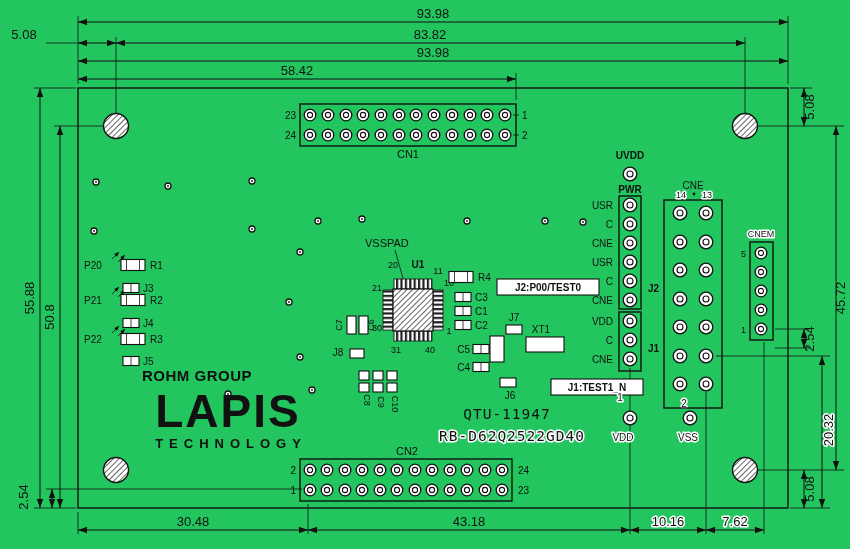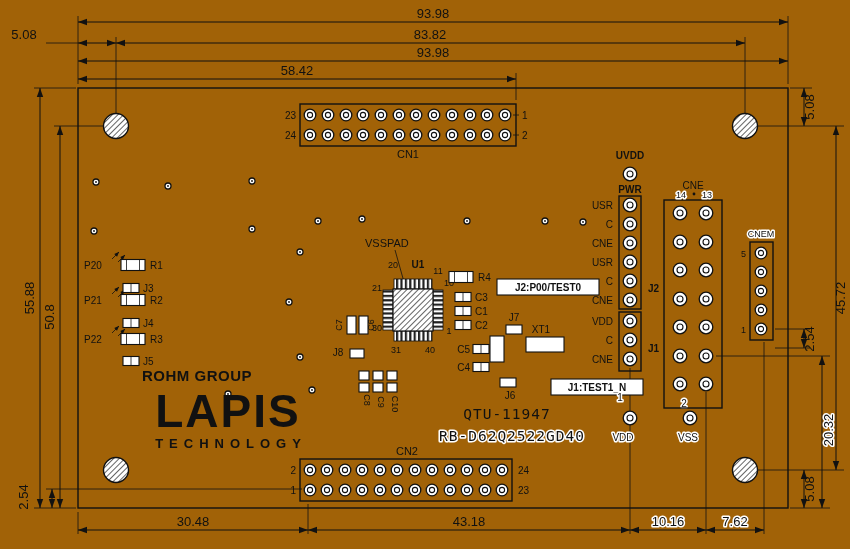--- a/index.html
+++ b/index.html
@@ -1,16 +1,16 @@
 <!DOCTYPE html>
 <html><head>
 <meta charset="utf-8">
 <style>
   html,body{margin:0;padding:0;background:#fff}
-  .wrap{position:relative;width:850px;height:549px;background:#a16207;font-family:"Liberation Sans",sans-serif;overflow:hidden}
+  .wrap{position:relative;width:850px;height:549px;background:#22c55e;font-family:"Liberation Sans",sans-serif;overflow:hidden}
   svg{display:block}
   text{fill:#111;font-family:"Liberation Sans",sans-serif}
   .ln{stroke:#111;stroke-width:1.4;fill:none}
   .thin{stroke:#111;stroke-width:0.8;fill:none}
   .dim{stroke:#111;stroke-width:1;fill:none;marker-start:url(#arw);marker-end:url(#arw)}
   .cmp{fill:#fff;stroke:#111;stroke-width:1.1}
   .pad{fill:#fff;stroke:#111;stroke-width:1.3}
   .padi{fill:none;stroke:#111;stroke-width:1.1}
   .dt{font-size:13px}
   .md{font-size:11px}

